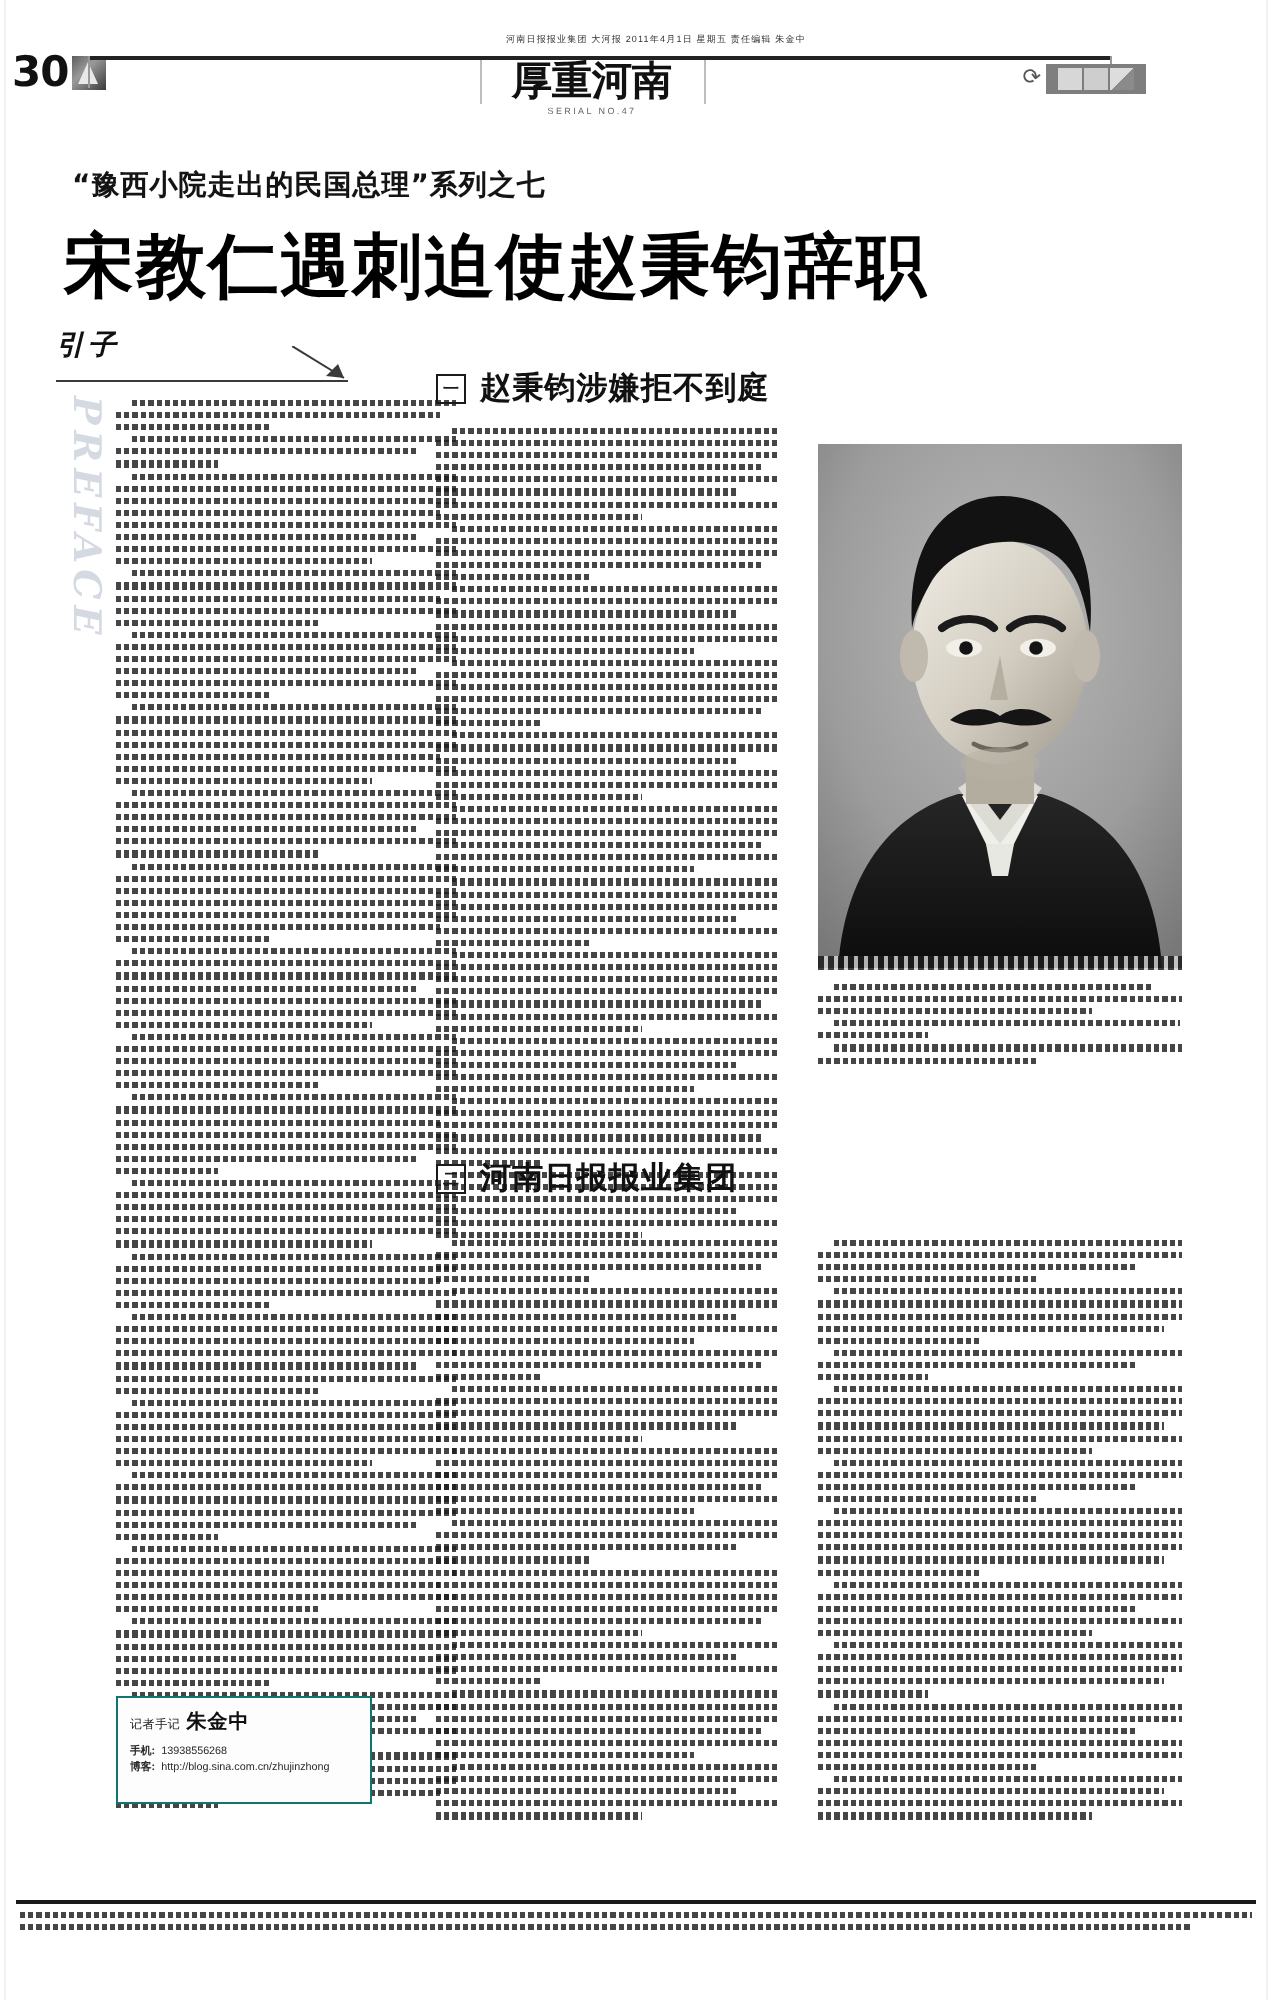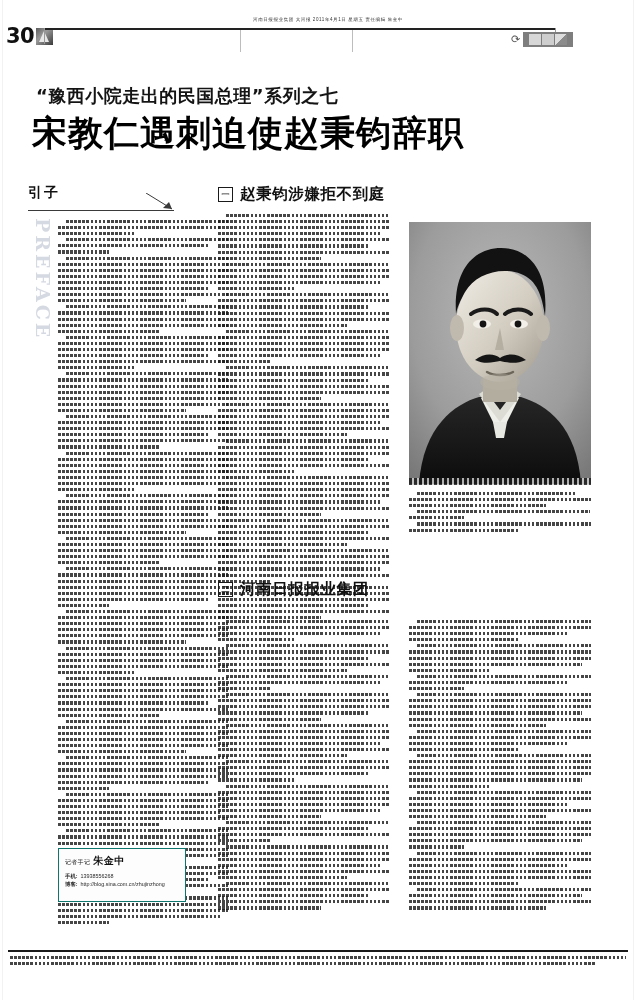--- a/index.html
+++ b/index.html
@@ -147,21 +147,21 @@
   .brand-box span:nth-child(2){ background:#dcdcdc; }
   .brand-box span:nth-child(3){
     background: linear-gradient(135deg,#eee 50%, #8d8d8d 50%);
   }
 
   
   .kicker {
     position: absolute;
     left: 36px; top: 84px;
     font-family: "DejaVu Sans", sans-serif;
-    font-size: 18px;
+    font-size: 14px;
     font-weight: bold;
     color: #141414;
     letter-spacing: 0.5px;
     white-space: nowrap;
     filter: blur(0.2px);
   }
   .headline {
     position: absolute;
     left: 32px; top: 110px;
     font-family: Liberation Serif, serif;
@@ -169,23 +169,24 @@
     font-weight: bold;
     color: #000;
     letter-spacing: 1px;
     white-space: nowrap;
     filter: blur(0.15px);
   }
 
   
   .preface-col {
     position: absolute;
-    left: 28px; top: 184px;
+    left: 28px; top: 164px;
     width: 170px;
     height: 740px;
+    font-style: italic;
   }
   .preface-head {
     position: relative;
     height: 34px;
   }
   .preface-title {
     font-family: "DejaVu Sans", sans-serif;
     font-size: 14px;
     font-weight: bold;
     color: #111;
@@ -380,20 +381,24 @@
 
     <div class="head-rule"></div>
     <div class="head-rule-left-tick"></div>
     <div class="head-rule-right-tick"></div>
 
     <div class="issue-line">河南日报报业集团 大河报 2011年4月1日 星期五 责任编辑 朱金中</div>
 
     <div class="nameplate-divider-l"></div>
     <div class="nameplate-divider-r"></div>
 
+    <div class="nameplate">
+      <div class="nameplate-title">厚重河南</div>
+      <div class="nameplate-sub">SERIAL NO.47</div>
+    </div>
 
     <div class="brand-group">
       <span class="brand-swirl">⟳</span>
       <span class="brand-box">
         <span></span>
           <span></span>
           <span></span>
       </span>
     </div>
   </div>

